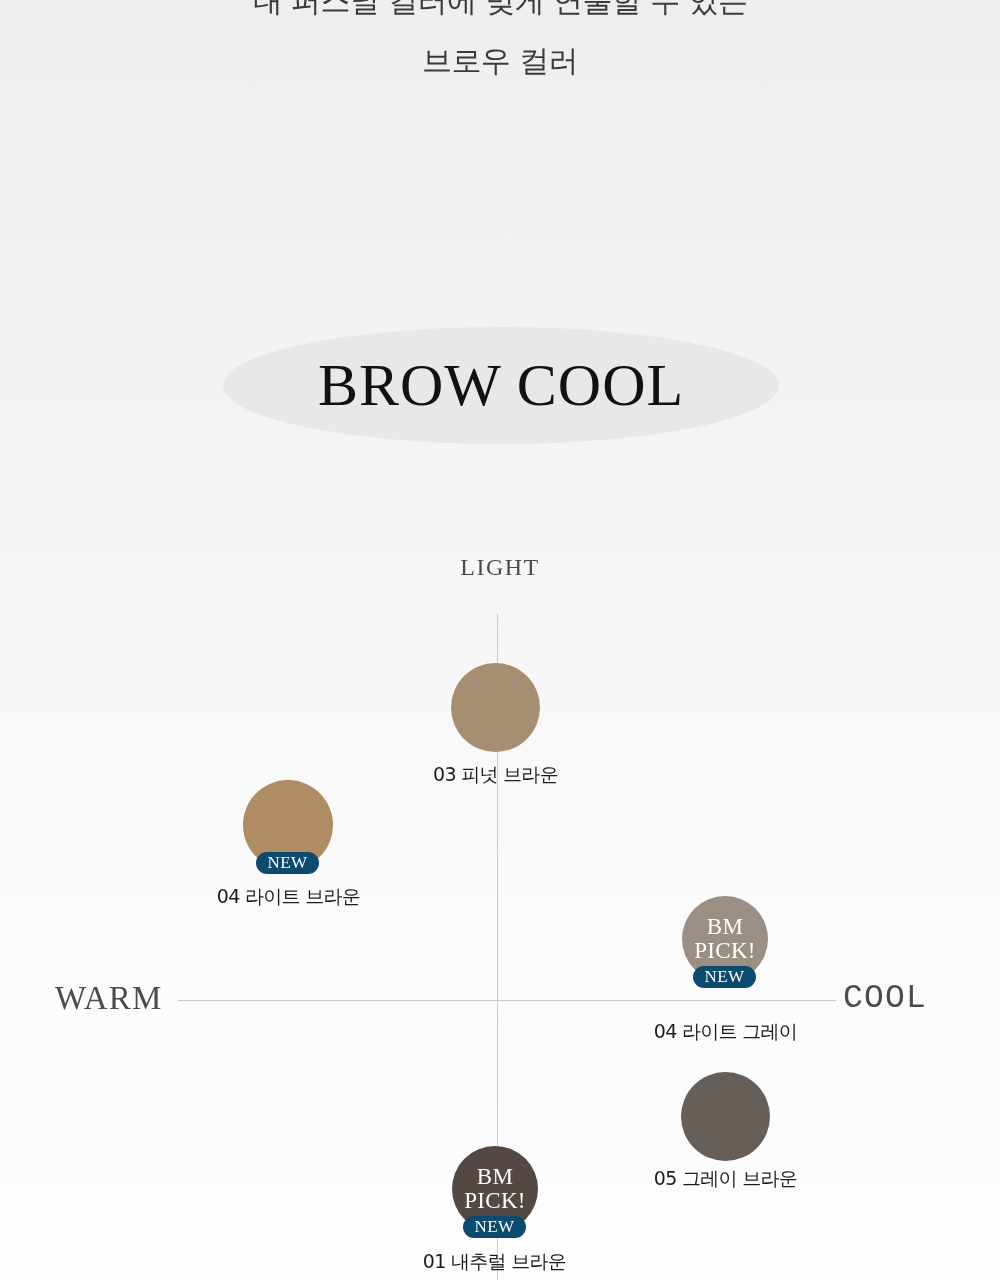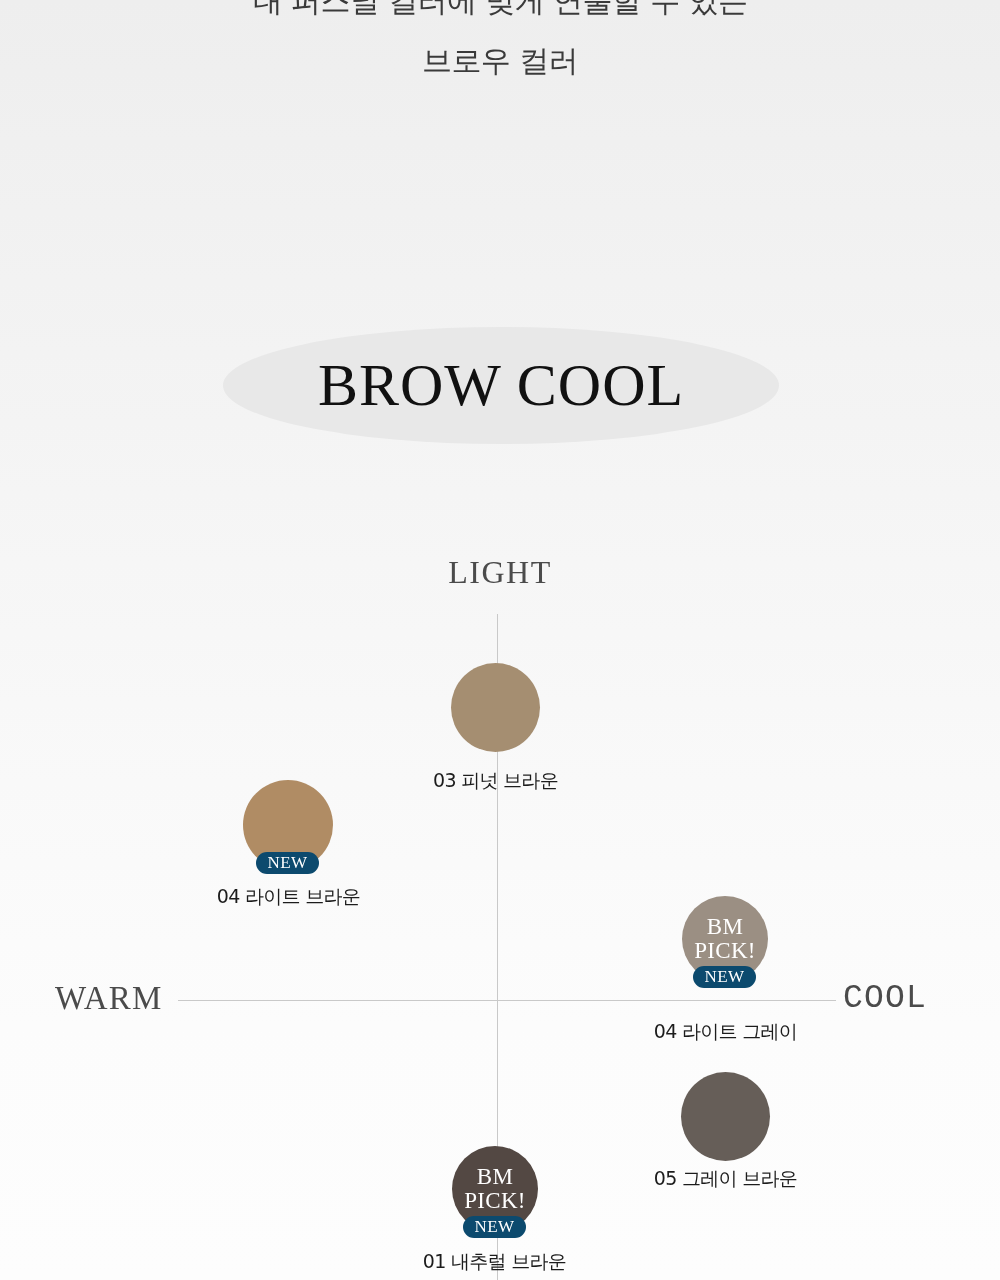--- a/index.html
+++ b/index.html
@@ -80,21 +80,21 @@
   .axis-label {
     position:absolute;
     font-family:"Liberation Serif", serif;
     color:#4b4b4b;
     white-space:nowrap;
   }
   .axis-light {
     left:0; width:1000px;
     top:554px;
     text-align:center;
-    font-size:32px;
+    font-size:24px;
     letter-spacing:1.5px;
   }
   .axis-warm {
     left:55px;
     top:980px;
     font-size:33px;
     letter-spacing:1.2px;
   }
   .axis-cool {
     left:843px;
@@ -143,21 +143,21 @@
     font-family:"DejaVu Sans", sans-serif;
     font-size:19px;
     color:#1c1c1c;
     letter-spacing:-0.7px;
     white-space:nowrap;
     text-align:center;
   }
 
   
   .s03-dot  { left:451px; top:663px; width:89px; height:89px; background:#a58e71; }
-  .s03-name { left:397px; top:762px; width:197px;margin-top:6px; }
+  .s03-name { left:397px; top:762px; width:197px; }
 
   
   .s02-dot   { left:243px; top:780px; width:90px; height:90px; background:#b08c64; }
   .s02-badge { left:256px; top:852px; }
   .s02-name  { left:190px; top:884px; width:197px; }
 
   
   .s04-dot   { left:682px; top:896px; width:86px; height:86px; background:#9b8f83; }
   .s04-badge { left:693px; top:966px; }
   .s04-name  { left:627px; top:1000px; width:197px;margin-top:19px; }

